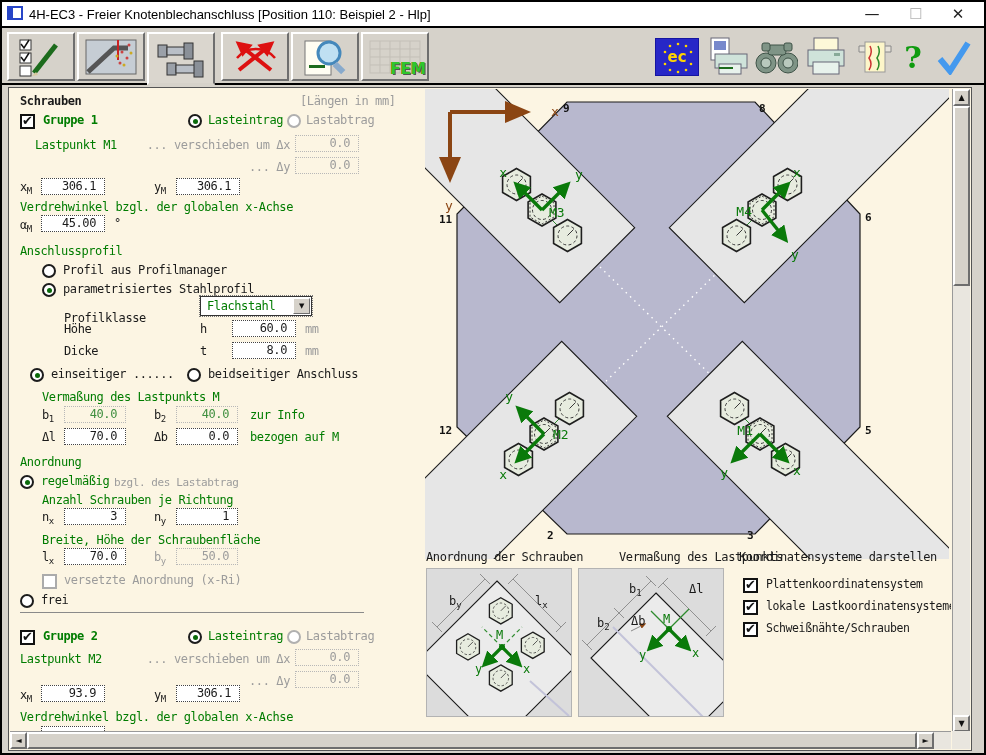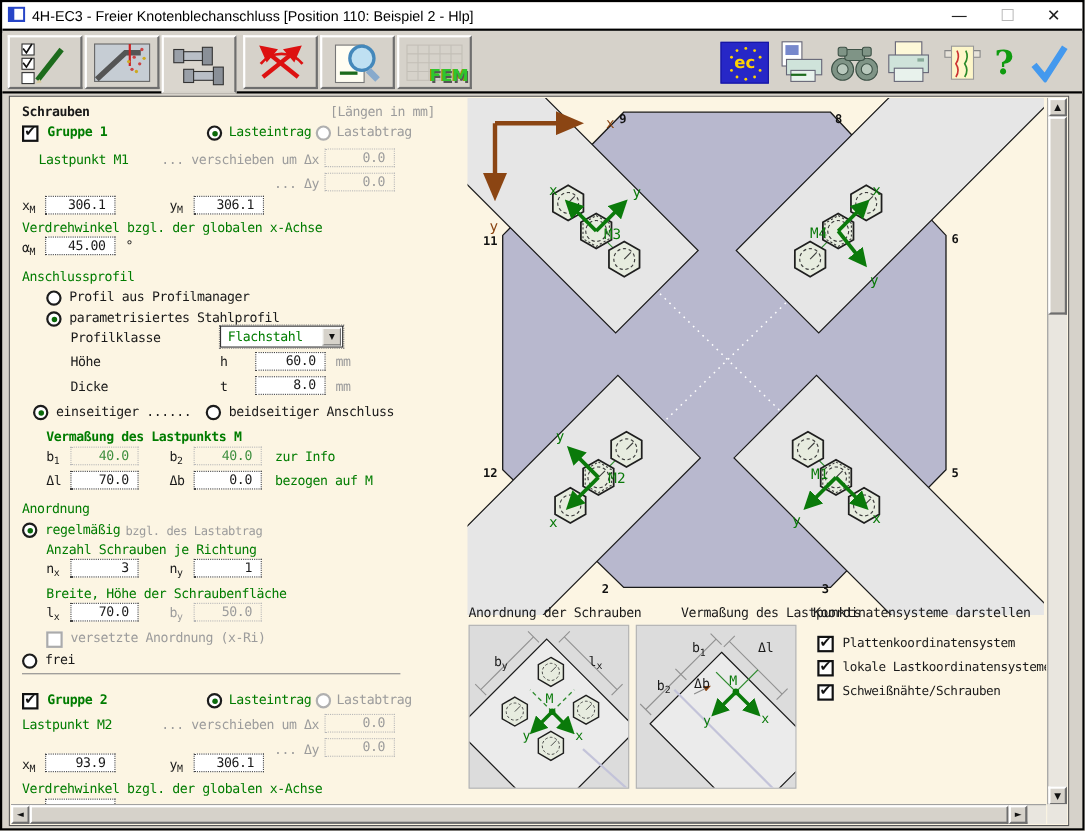--- a/index.html
+++ b/index.html
@@ -239,42 +239,42 @@
       <div class="lbl" style="left:10px;top:129px;"><span>α</span><span class="sb">M</span></div>
       <div class="inp" style="left:31px;top:126px;width:64px;">45.00</div>
       <div class="lbl" style="left:104px;top:127px;">°</div>
 
       <div class="lbl g" style="left:10px;top:155px;">Anschlussprofil</div>
       <div class="rd" style="left:32px;top:175px;"></div>
       <div class="lbl" style="left:53px;top:174px;">Profil aus Profilmanager</div>
       <div class="rd on" style="left:32px;top:194px;"></div>
       <div class="lbl" style="left:53px;top:193px;text-align:center;">parametrisiertes Stahlprofil</div>
 
-      <div class="lbl" style="left:54px;top:211px;">Profilklasse</div>
+      <div class="lbl" style="left:54px;top:222px;">Profilklasse</div>
       <div class="drop" style="left:190px;top:207px;width:112px;">
         <span>Flachstahl</span>
         <span class="droparrow">▼</span>
       </div>
 
       <div class="lbl" style="left:54px;top:233px;">Höhe</div>
       <div class="lbl" style="left:190px;top:233px;">h</div>
       <div class="inp" style="left:222px;top:231px;width:64px;">60.0</div>
       <div class="lbl gy" style="left:295px;top:233px;">mm</div>
 
       <div class="lbl" style="left:54px;top:255px;">Dicke</div>
       <div class="lbl" style="left:190px;top:255px;">t</div>
       <div class="inp" style="left:222px;top:253px;width:64px;">8.0</div>
       <div class="lbl gy" style="left:295px;top:255px;">mm</div>
 
       <div class="rd on" style="left:20px;top:279px;"></div>
       <div class="lbl" style="left:41px;top:278px;">einseitiger ......</div>
       <div class="rd" style="left:177px;top:279px;"></div>
       <div class="lbl" style="left:198px;top:278px;">beidseitiger Anschluss</div>
 
-      <div class="lbl g" style="left:32px;top:301px;font-weight:bold;">Vermaßung des Lastpunkts M</div>
+      <div class="lbl g" style="left:32px;top:301px;">Vermaßung des Lastpunkts M</div>
       <div class="lbl" style="left:32px;top:319px;"><span>b</span><span class="sb">1</span></div>
       <div class="inp disg" style="left:54px;top:317px;width:62px;">40.0</div>
       <div class="lbl" style="left:144px;top:319px;"><span>b</span><span class="sb">2</span></div>
       <div class="inp disg" style="left:166px;top:317px;width:62px;">40.0</div>
       <div class="lbl g" style="left:240px;top:319px;">zur Info</div>
 
       <div class="lbl" style="left:32px;top:341px;">Δl</div>
       <div class="inp" style="left:54px;top:339px;width:62px;">70.0</div>
       <div class="lbl" style="left:144px;top:341px;">Δb</div>
       <div class="inp" style="left:166px;top:339px;width:62px;">0.0</div>

